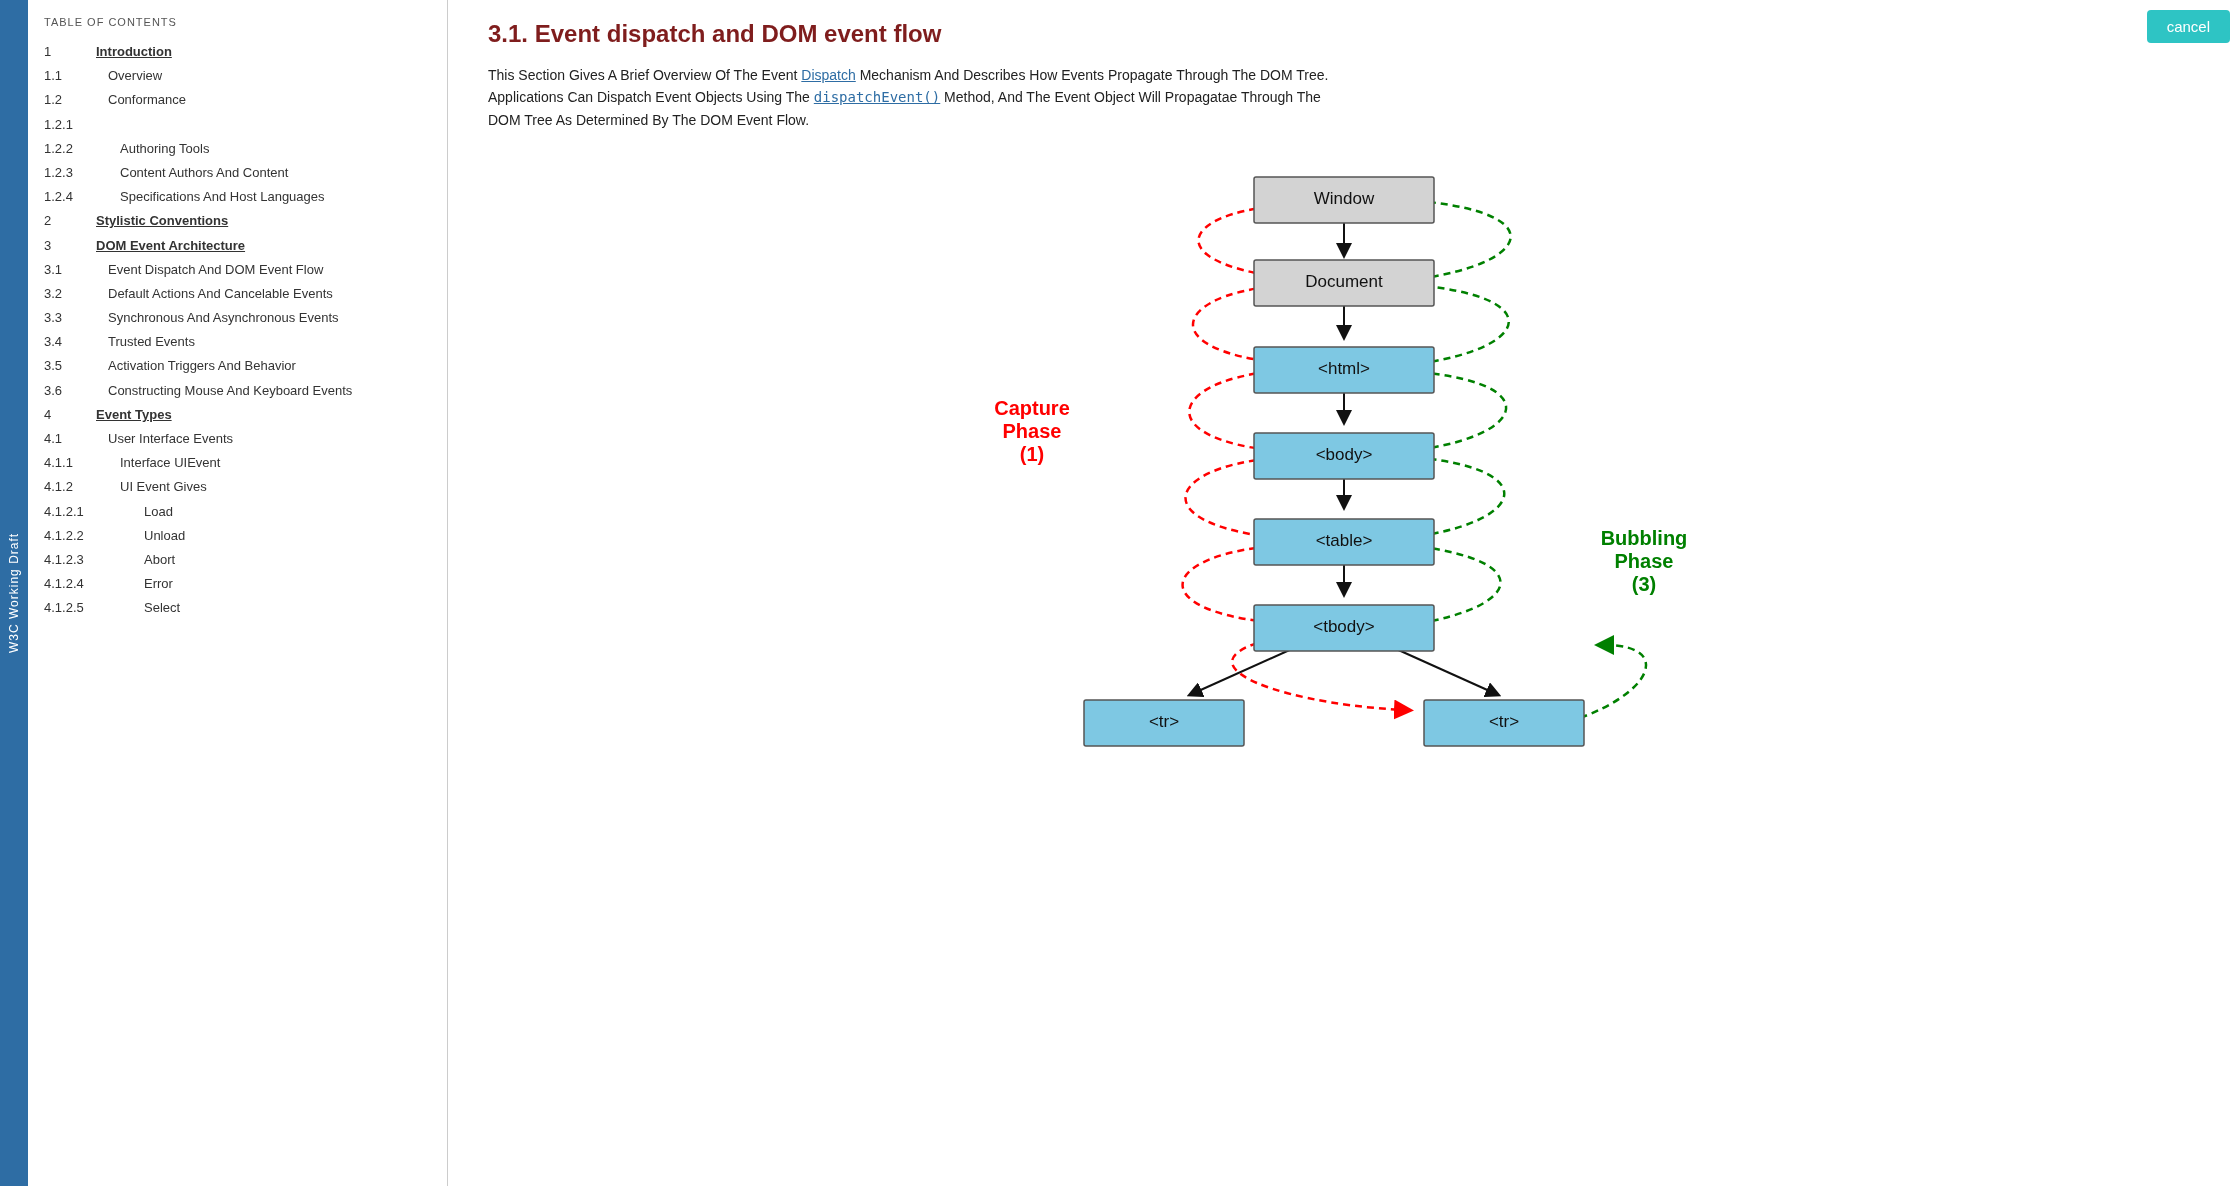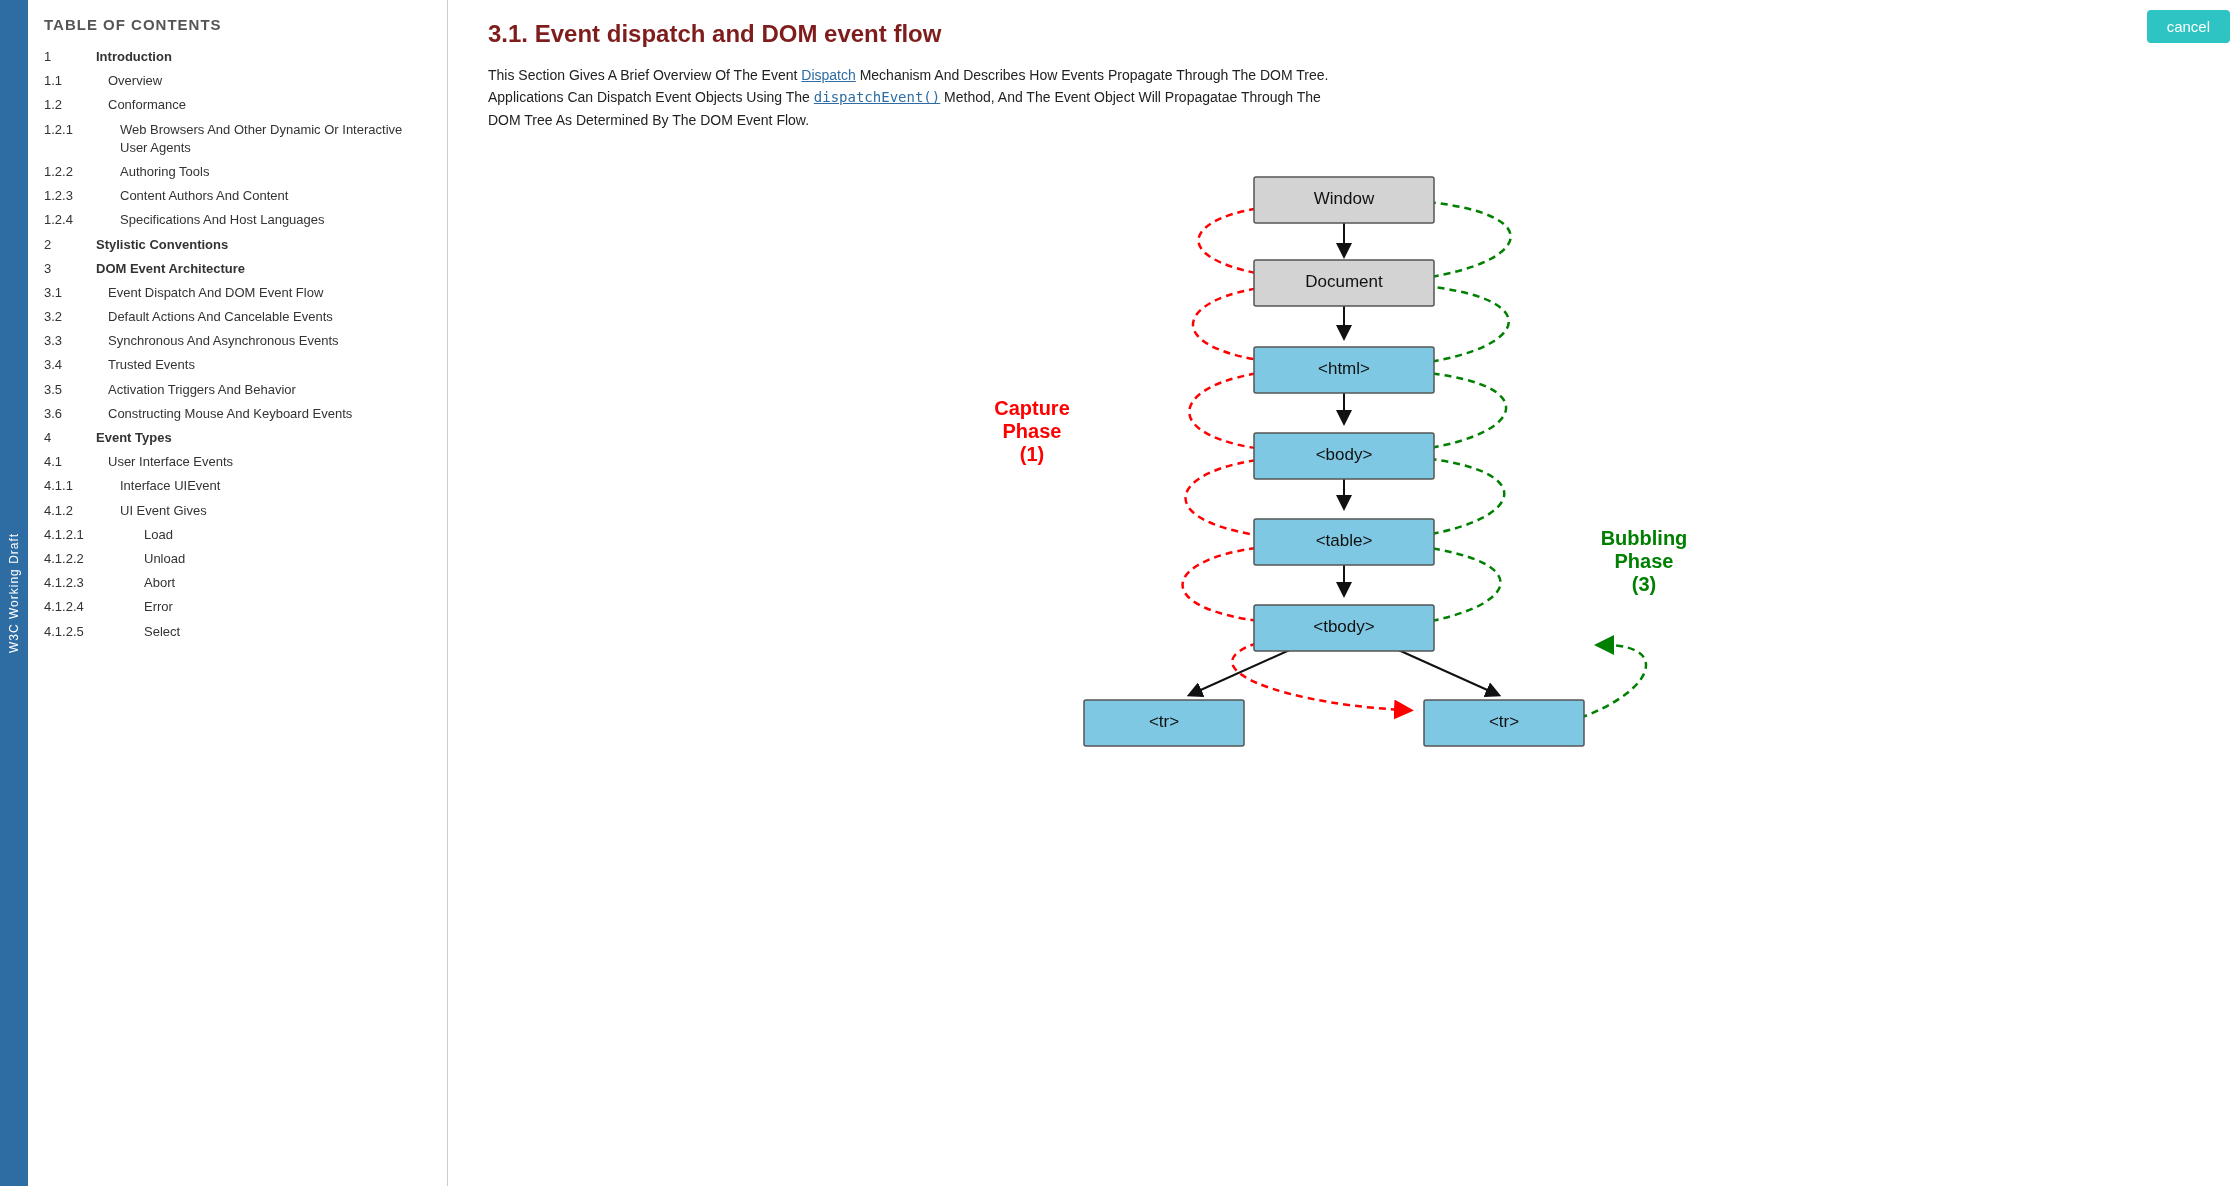--- a/index.html
+++ b/index.html
@@ -31,22 +31,22 @@
     .toc-panel {
       width: 420px;
       min-width: 420px;
       border-right: 1px solid #ccc;
       overflow-y: auto;
       padding: 16px 0;
       background: #fff;
     }
 
     .toc-title {
-      font-size: 15px;
-      font-weight: bold;
+      font-size: 11px;
+      font-weight: normal;
       color: #555;
       padding: 0 16px 12px 16px;
       letter-spacing: 1px;
     }
 
     .toc-item {
       display: flex;
       align-items: flex-start;
       padding: 3px 16px;
       cursor: pointer;
@@ -59,21 +59,21 @@
       font-size: 13px;
     }
     .toc-num.sub { min-width: 52px; }
     .toc-num.subsub { min-width: 64px; }
     .toc-num.subsubsub { min-width: 76px; }
 
     .toc-label {
       color: #333;
       font-size: 13px;
     }
-    .toc-label.bold { font-weight: bold; }
+    .toc-label.bold { font-weight: bold; text-decoration: underline; }
     .toc-label.indented { padding-left: 12px; }
     .toc-label.indented2 { padding-left: 24px; text-align: center; }
 
     
     .toc-panel::-webkit-scrollbar { width: 8px; }
     .toc-panel::-webkit-scrollbar-thumb { background: #ccc; border-radius: 4px; }
 
     
     .main-content {
       flex: 1;
@@ -156,21 +156,20 @@
       <div class="toc-item">
         <span class="toc-num sub">1.1</span>
         <span class="toc-label indented">Overview</span>
       </div>
       <div class="toc-item">
         <span class="toc-num sub">1.2</span>
         <span class="toc-label indented">Conformance</span>
       </div>
       <div class="toc-item">
         <span class="toc-num subsub">1.2.1</span>
-        <span class="toc-label indented">Web Browsers And Other Dynamic Or Interactive User Agents</span>
       </div>
       <div class="toc-item">
         <span class="toc-num subsub">1.2.2</span>
         <span class="toc-label indented">Authoring Tools</span>
       </div>
       <div class="toc-item">
         <span class="toc-num subsub">1.2.3</span>
         <span class="toc-label indented">Content Authors And Content</span>
       </div>
       <div class="toc-item">

